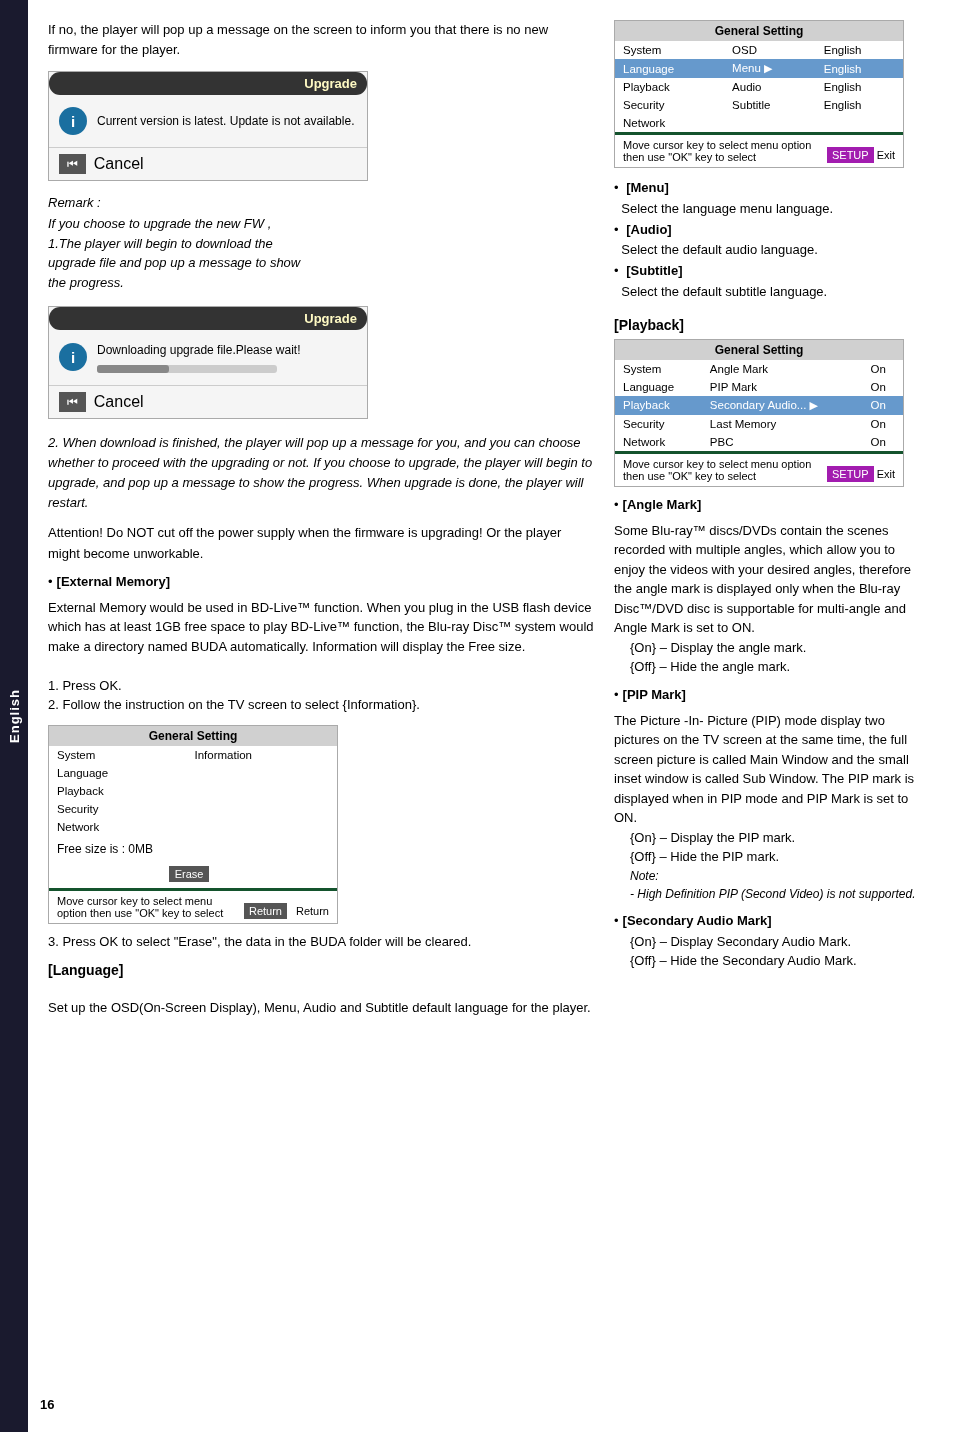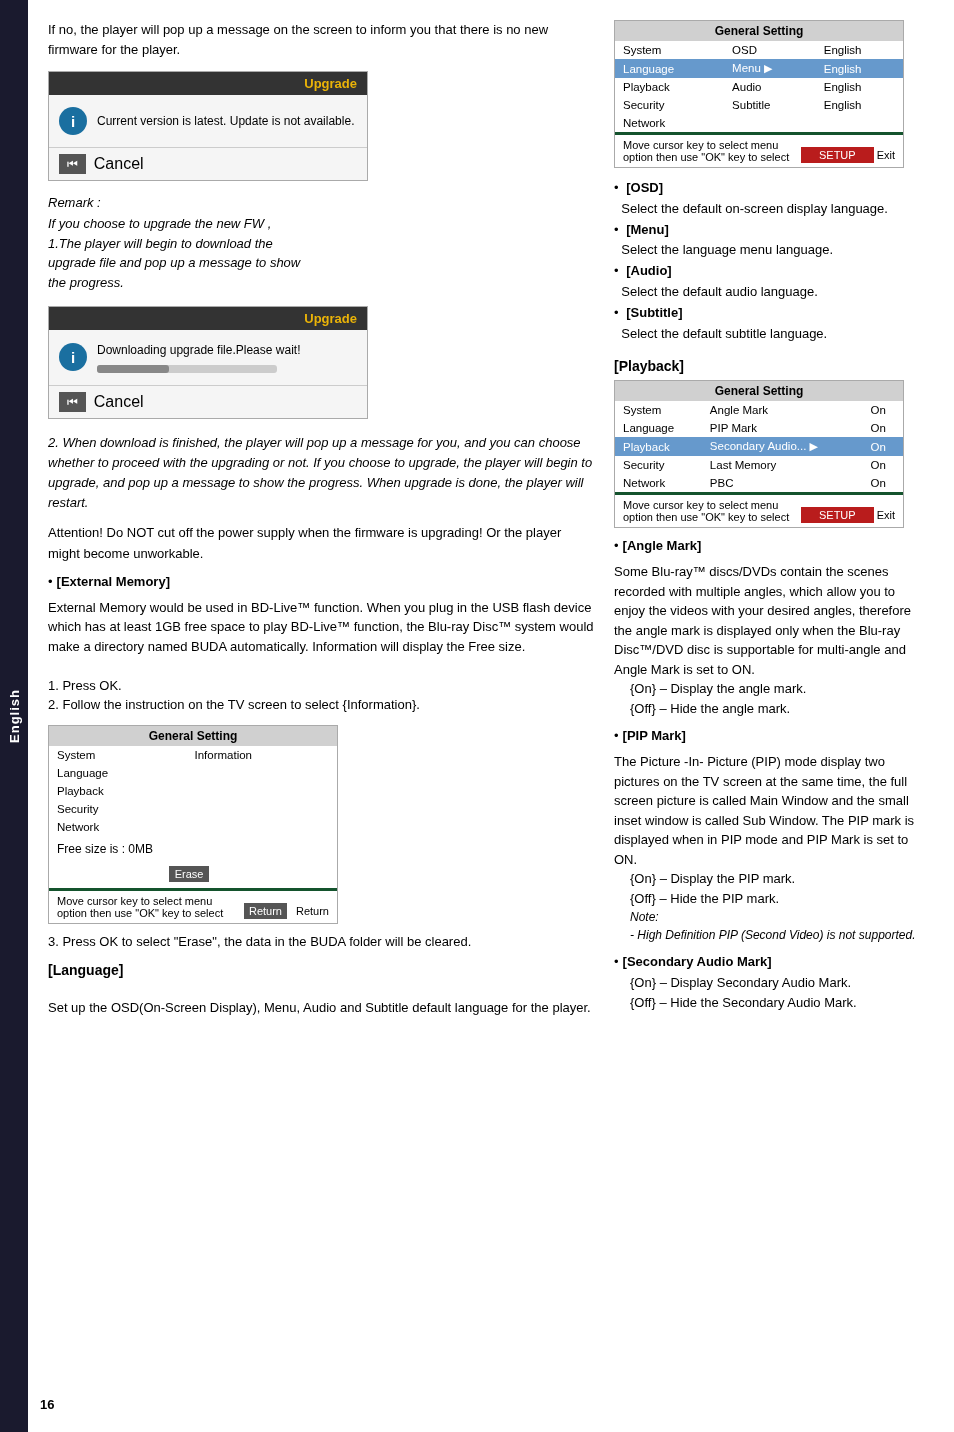--- a/index.html
+++ b/index.html
@@ -47,25 +47,26 @@
 
     
     .upgrade-box {
       border: 1px solid #aaa;
       background: #f5f5f5;
       margin-bottom: 14px;
       width: 320px;
     }
     .upgrade-header {
       background: #333;
-      color: #eab308;
+      color: #fef9c3;
       text-align: right;
       padding: 4px 10px;
       font-size: 13px;
       font-weight: bold;
+      border-radius: 11px;
     }
     .upgrade-body {
       display: flex;
       align-items: center;
       padding: 12px 10px;
       gap: 10px;
     }
     .info-icon {
       width: 28px;
       height: 28px;
@@ -193,24 +194,24 @@
     }
     .gen-setting-footer {
       border-top: 3px solid #14532d;
       padding: 4px 8px;
       font-size: 11px;
       display: flex;
       align-items: flex-end;
       justify-content: space-between;
     }
     .setup-exit-btn {
-      background: #b91c1c;
+      background: #a21caf;
       color: #fff;
       font-size: 11px;
-      padding: 2px 18px;
+      padding: 2px 5px;
       border: none;
       cursor: pointer;
     }
     .arrow-right {
       font-size: 11px;
     }
 
     
     .two-col {
       display: flex;
@@ -481,25 +482,20 @@
             <div style="display:flex; align-items:center; gap:3px;">
               <button class="setup-exit-btn">SETUP</button>
               <span>Exit</span>
             </div>
           </div>
         </div>
 
         <ul class="osd-items">
           <li>
             <span class="bullet-dot">•</span>
-            <span class="item-label">[OSD]</span><br>
-            &nbsp;&nbsp;<span>Select the default on-screen display language.</span>
-          </li>
-          <li>
-            <span class="bullet-dot">•</span>
             <span class="item-label">[Menu]</span><br>
             &nbsp;&nbsp;<span>Select the language menu language.</span>
           </li>
           <li>
             <span class="bullet-dot">•</span>
             <span class="item-label">[Audio]</span><br>
             &nbsp;&nbsp;<span>Select the default audio language.</span>
           </li>
           <li>
             <span class="bullet-dot">•</span>

